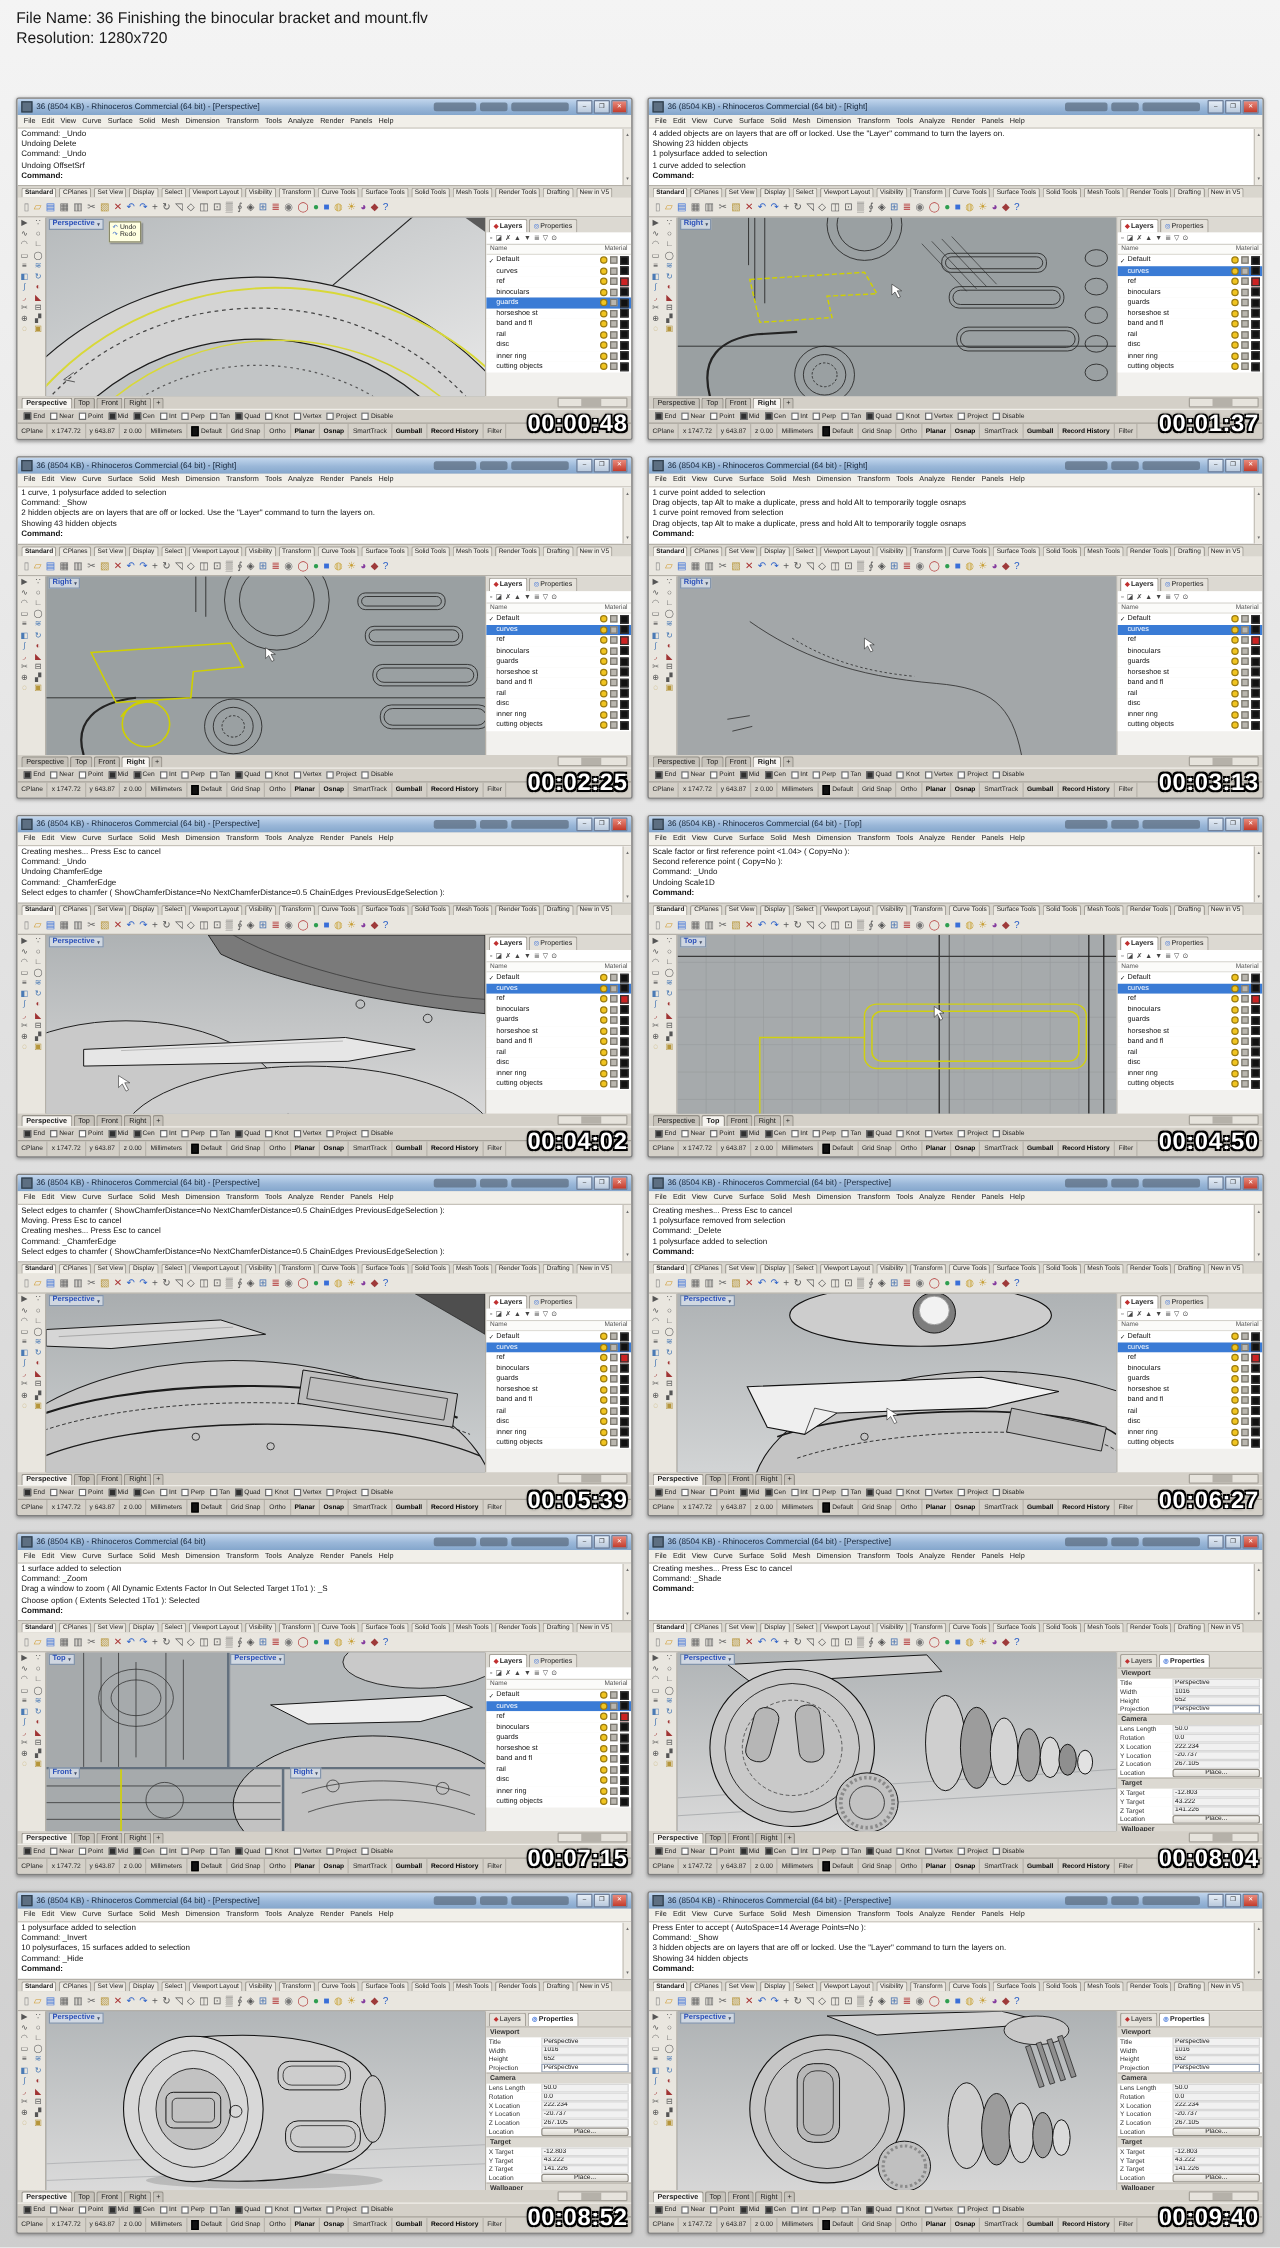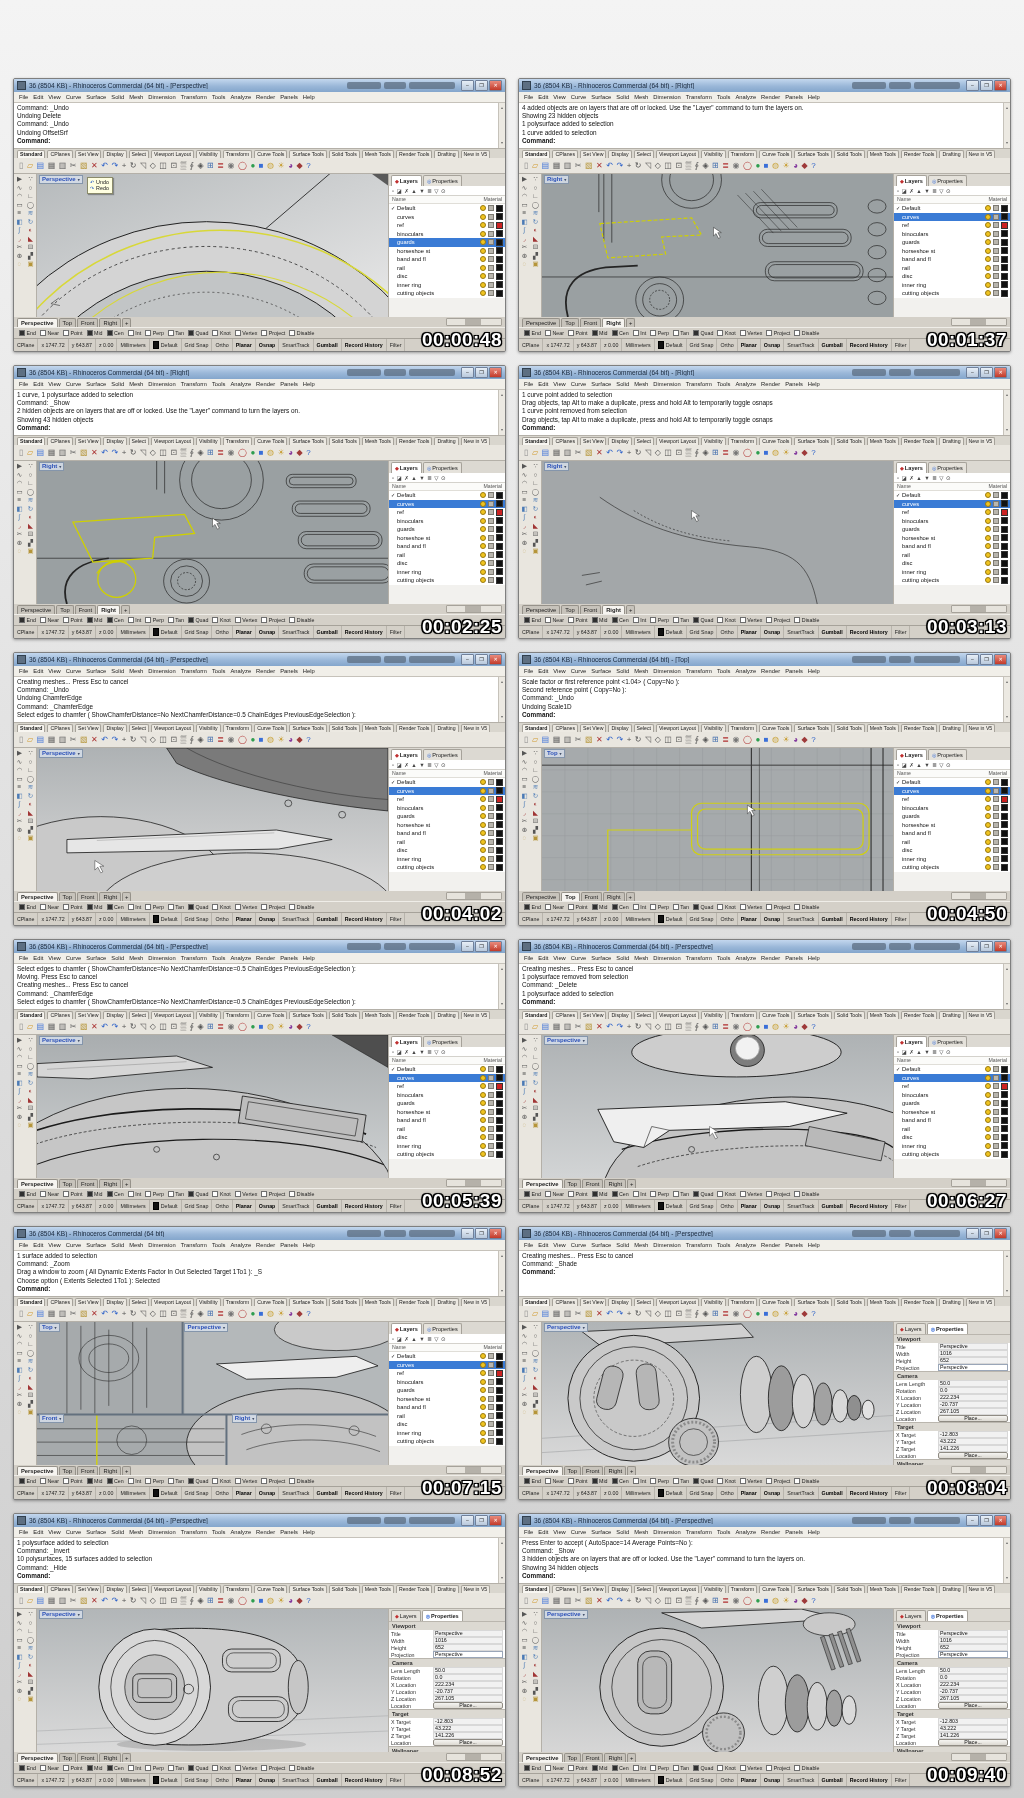--- a/index.html
+++ b/index.html
@@ -109,20 +109,22 @@
   .scell.on{font-weight:bold;color:#000;}
   .scell .sw{width:4px;height:6px;background:#111;border:.5px solid #000;}
   .timestamp{position:absolute;right:3px;bottom:0px;z-index:6;font-size:19px;font-weight:bold;
              letter-spacing:.5px;color:#ffffff;
              text-shadow:-1.4px -1.4px 0 #000,1.4px -1.4px 0 #000,-1.4px 1.4px 0 #000,1.4px 1.4px 0 #000,0 0 3px #000;}
 </style>
 </head>
 <body>
 
 <div class="sheet-header">
+  <div class="line">File Name: 36 Finishing the binocular bracket and mount.flv</div>
+  <div class="line">Resolution: 1280x720</div>
 </div>
 
 <div class="grid" id="grid">
     <div class="thumb">
       <div class="titlebar">
         <span class="appicon"></span>
         <span class="wtitle">36 (8504 KB) - Rhinoceros Commercial (64 bit) - [Perspective]</span>
         <span class="tb-art" style="width: 34px;"></span>
         <span class="tb-art" style="width: 22px;"></span>
         <span class="tb-art" style="width: 46px;"></span>

